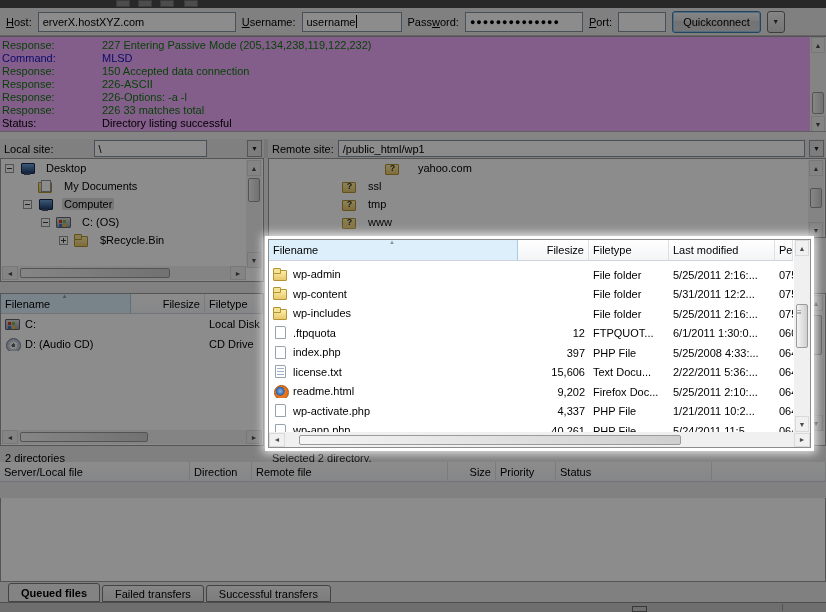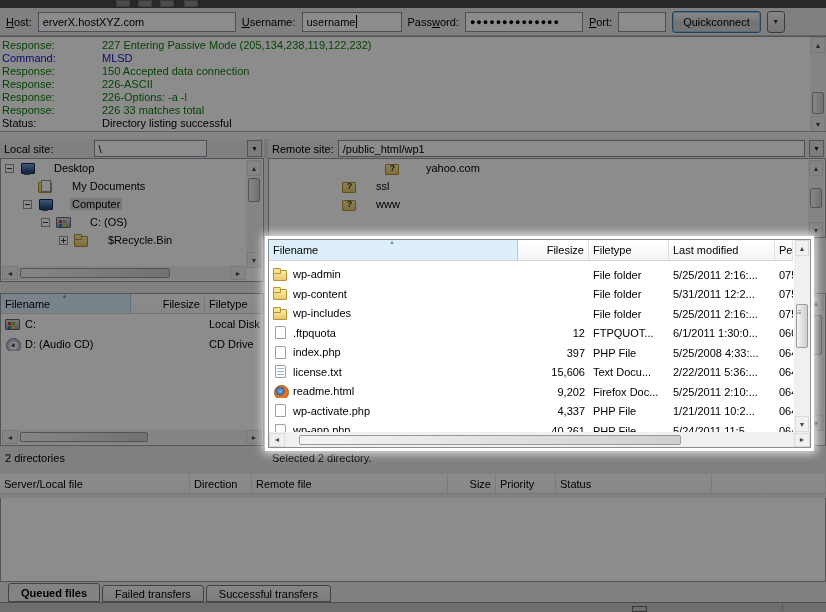--- a/index.html
+++ b/index.html
@@ -26,21 +26,21 @@
   .lbl { white-space:nowrap; }
   .lbl .ac { text-decoration:underline; }
   #qc-btn {
     height:22px; padding:0 10px; border:1px solid #3C7FB1; border-radius:3px;
     background:linear-gradient(#F4F4F4,#DFDFDF 45%,#D0D0D0 46%,#D8D8D8);
     box-shadow:0 0 0 1px #9CC5E8 inset; display:flex; align-items:center; cursor:default;
   }
   #qc-drop { height:22px; width:18px; border:1px solid #707070; border-radius:3px; background:linear-gradient(#F2F2F2,#D6D6D6); display:flex; align-items:center; justify-content:center; font-size:7px; color:#333; }
 
   
-  #log { top:36px; height:95px; background:#ffffff; border-top:1px solid #9A9A9A; display:flex; }
+  #log { top:36px; height:95px; background:#f0abfc; border-top:1px solid #9A9A9A; display:flex; }
   #log .lines { flex:1; padding:2px 0 0 2px; }
   .logline { display:flex; height:13px; line-height:13px; white-space:nowrap; }
   .logline .llabel { width:100px; flex:none; }
   .logline[data-color="green"] { color:var(--log_green); }
   .logline[data-color="blue"]  { color:var(--log_blue); }
   .logline[data-color="black"] { color:#000; }
 
   
   .vsb { width:16px; flex:none; background:#F0F0F0; display:flex; flex-direction:column; align-items:center; }
   .hsb { height:14px; background:#F0F0F0; display:flex; align-items:center; }
@@ -67,21 +67,21 @@
   .trow { display:flex; align-items:center; height:18px; white-space:nowrap; }
   .trow .exp { flex:none; width:9px; height:9px; background:#FFF; border:1px solid #959595; position:relative; margin-right:6px; }
   .trow .exp::before { content:""; position:absolute; left:1px; right:1px; top:3px; height:1px; background:#3A3A3A; }
   .trow .exp[data-exp="plus"]::after { content:""; position:absolute; top:1px; bottom:1px; left:3px; width:1px; background:#3A3A3A; }
   .trow .exp[data-exp="none"] { visibility:hidden; }
   .trow[data-level="0"] { padding-left:4px; }
   .trow[data-level="1"] { padding-left:22px; }
   .trow[data-level="2"] { padding-left:40px; }
   .trow[data-level="3"] { padding-left:58px; }
   .trow[data-level="4"] { padding-left:94px;gap:7px; }
-  .tlabel { margin-left:12px; padding:0 2px;text-align:center; }
+  .tlabel { margin-left:4px; padding:0 2px;text-align:center; }
   .trow.sel .tlabel { background:#DCDCDC; border-radius:2px; }
   #localtree .vsb { position:absolute; right:1px; top:1px; height:108px; }
   #localtree .hsb { position:absolute; left:1px; right:17px; bottom:1px; }
   #remotetree .vsb { position:absolute; right:1px; top:1px; height:78px; }
 
   
   .col-hdr { background:linear-gradient(#FFFFFF,#F3F5F7); border-right:1px solid #DDE0E3; border-bottom:1px solid #CFD4DA; display:flex; align-items:center; padding:0 4px; position:relative; height:100%; white-space:nowrap; overflow:hidden; }
   .col-hdr.sorted { background:var(--sort_header_bg); border-right:1px solid #A8CCE6; }
   .col-hdr .sortar { position:absolute; top:-1px; left:50%; margin-left:-4px; font-size:6px; color:#7C95AC; }
   .col-hdr.num { justify-content:flex-end; }
@@ -128,21 +128,21 @@
   #remotelist-bg .vsb { position:absolute; right:1px; top:1px; height:136px; }
   #remotelist-bg .hsb { position:absolute; left:1px; right:17px; bottom:1px; }
 
   
   #statusrow { top:446px; height:24px; background:#E9E9E9; display:flex; align-items:center; }
   #statusrow .st-l { width:264px; padding-left:5px; }
   #statusrow .st-r { padding-left:8px; }
 
   
   #split3 { top:470px; height:8px; background:#E9E9E9; }
-  #queuehdr { top:462px; height:20px; display:flex; background:#FFF;margin-top:12px; }
+  #queuehdr { top:462px; height:20px; display:flex; background:#FFF; }
   #queuehdr .qc1 { width:190px; } #queuehdr .qc2 { width:62px; } #queuehdr .qc3 { width:196px; }
   #queuehdr .qc4 { width:48px; } #queuehdr .qc5 { width:60px; } #queuehdr .qc6 { width:156px; }
   #queuehdr .qc7 { flex:1; }
   #queuebody { top:498px; height:84px; background:#FFF; border:1px solid #9A9A9A; border-top:none; }
 
   
   #tabs { top:582px; height:20px; background:#E9E9E9; display:flex; align-items:flex-end; padding-left:8px; gap:2px; }
   .tab { height:17px; display:flex; align-items:center; padding:0 12px; border:1px solid #7A7A7A; border-radius:3px 3px 0 0; background:linear-gradient(#F4F4F4,#E2E2E2); white-space:nowrap; }
   .tab.active { font-weight:bold; background:#EFEFEF; height:19px; }
 
@@ -304,20 +304,25 @@
     <div class="treepane" id="remotetree">
       <div class="trow" data-level="4">
           <span class="exp" data-exp="none"></span>
           <span class="ficon" data-icon="folder-q"></span>
           <span class="tlabel">yahoo.com</span>
         </div>
       <div class="trow" data-level="3">
           <span class="exp" data-exp="none"></span>
           <span class="ficon" data-icon="folder-q"></span>
           <span class="tlabel">ssl</span>
+        </div>
+      <div class="trow" data-level="3">
+          <span class="exp" data-exp="none"></span>
+          <span class="ficon" data-icon="folder-q"></span>
+          <span class="tlabel">tmp</span>
         </div>
       <div class="trow" data-level="3">
           <span class="exp" data-exp="none"></span>
           <span class="ficon" data-icon="folder-q"></span>
           <span class="tlabel">www</span>
         </div>
       <div class="vsb">
         <span class="sb-ar">▲</span>
         <span class="sb-th" style="height:20px; margin-top:12px"></span>
         <span class="sb-ar" style="margin-top:auto">▼</span>

